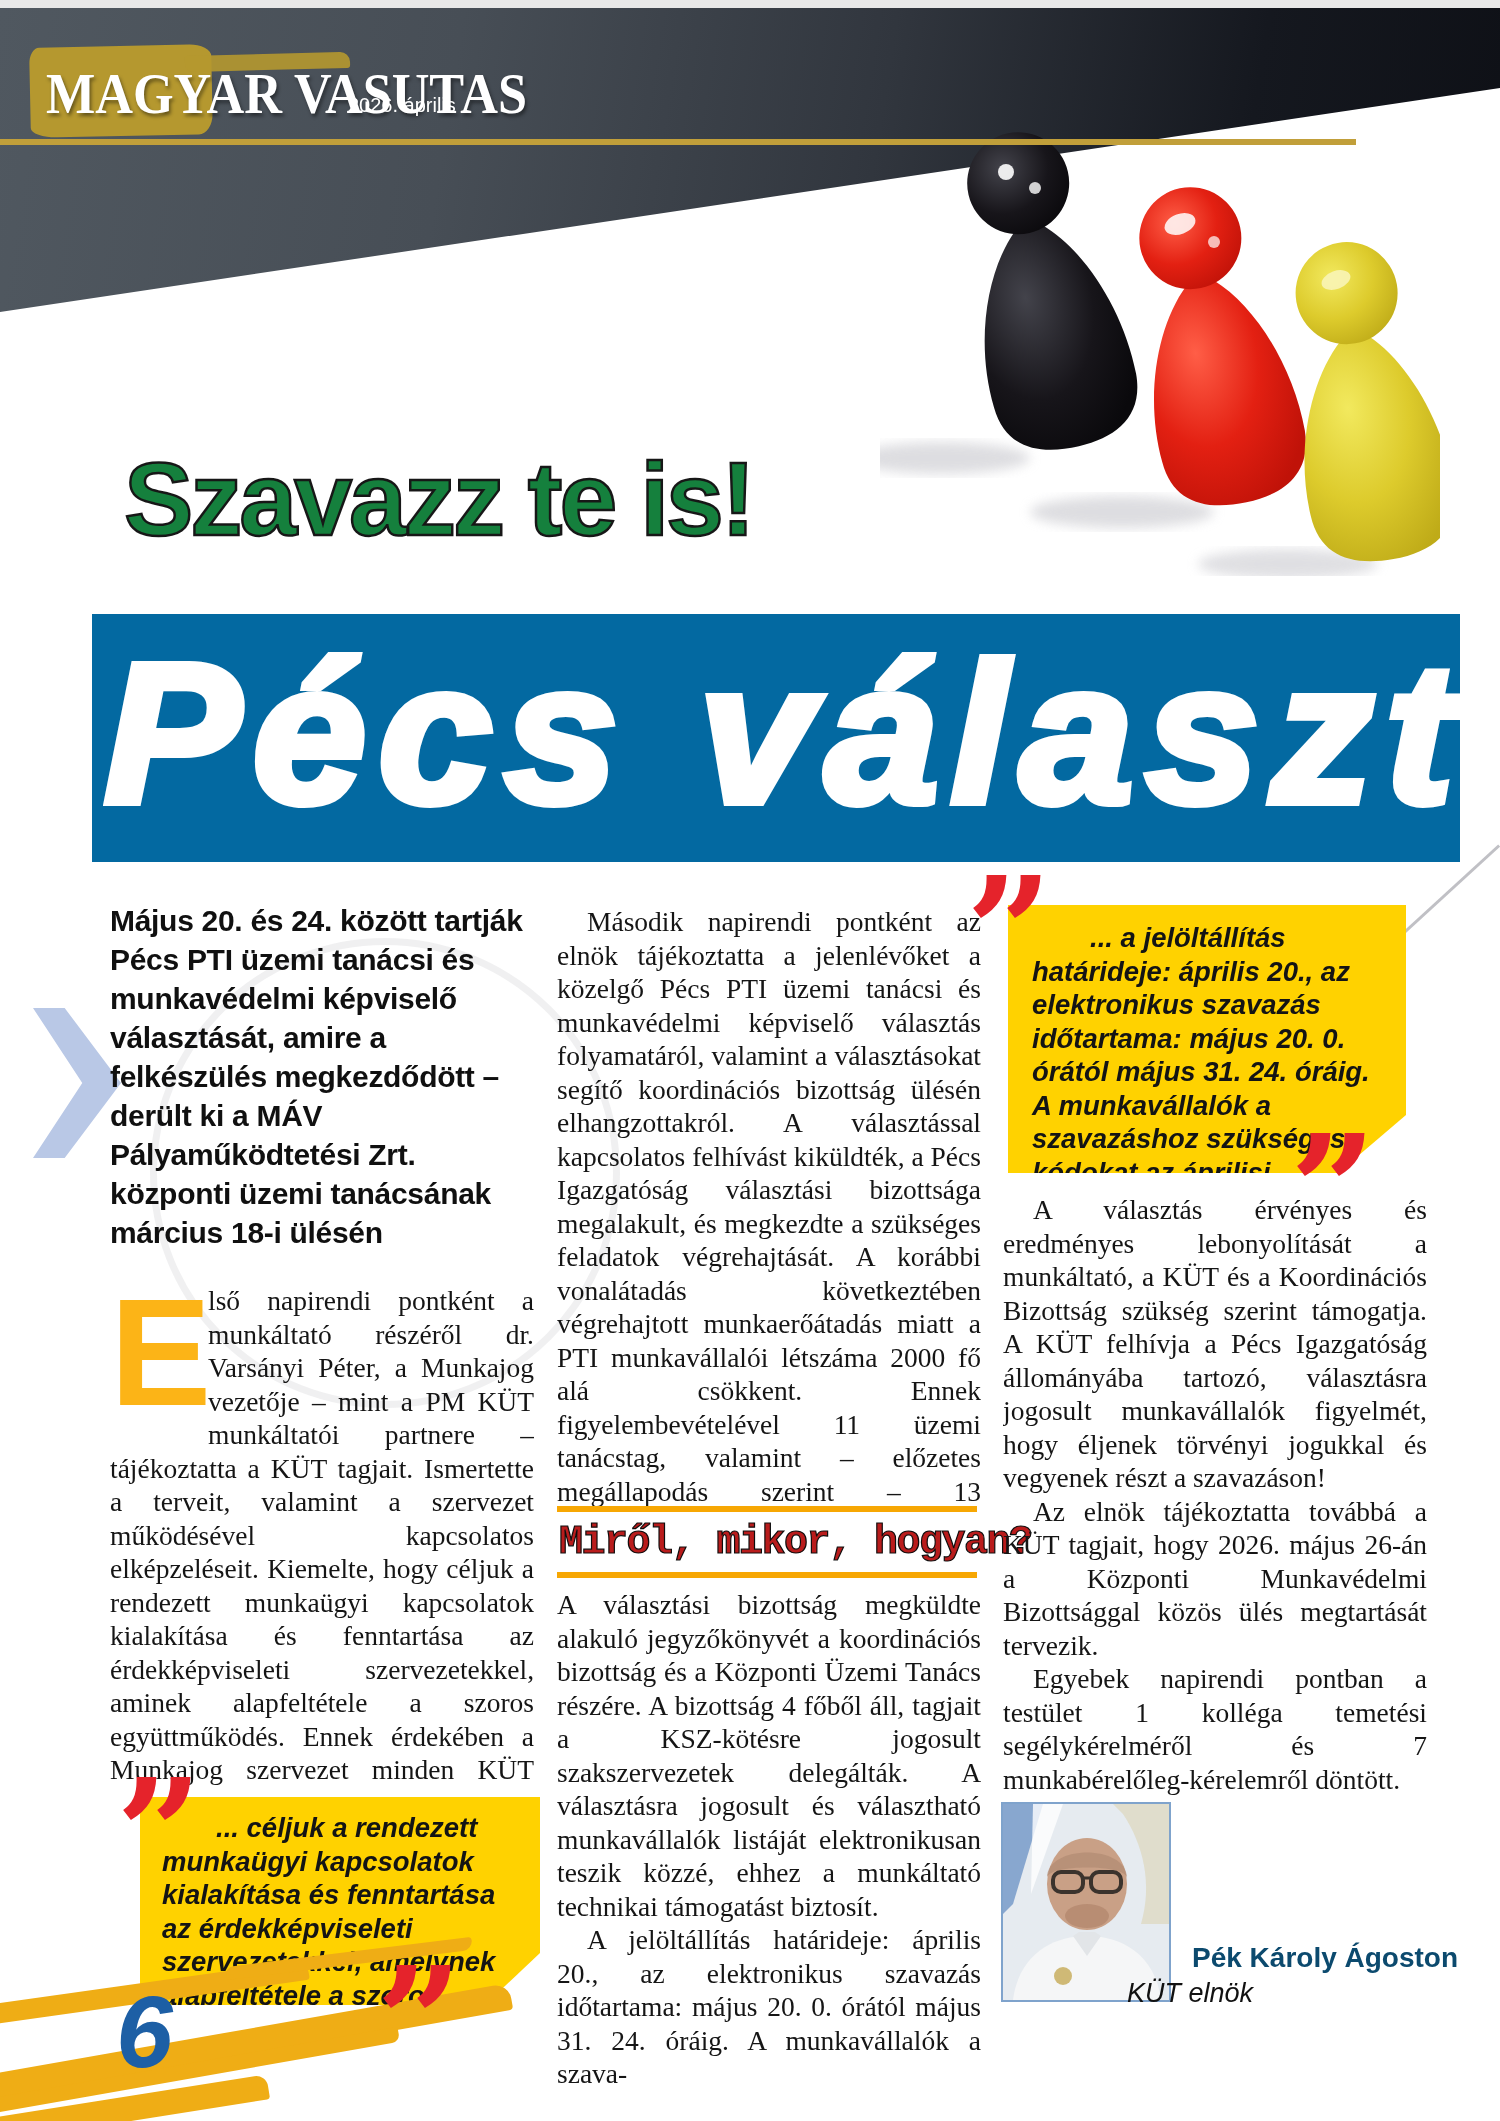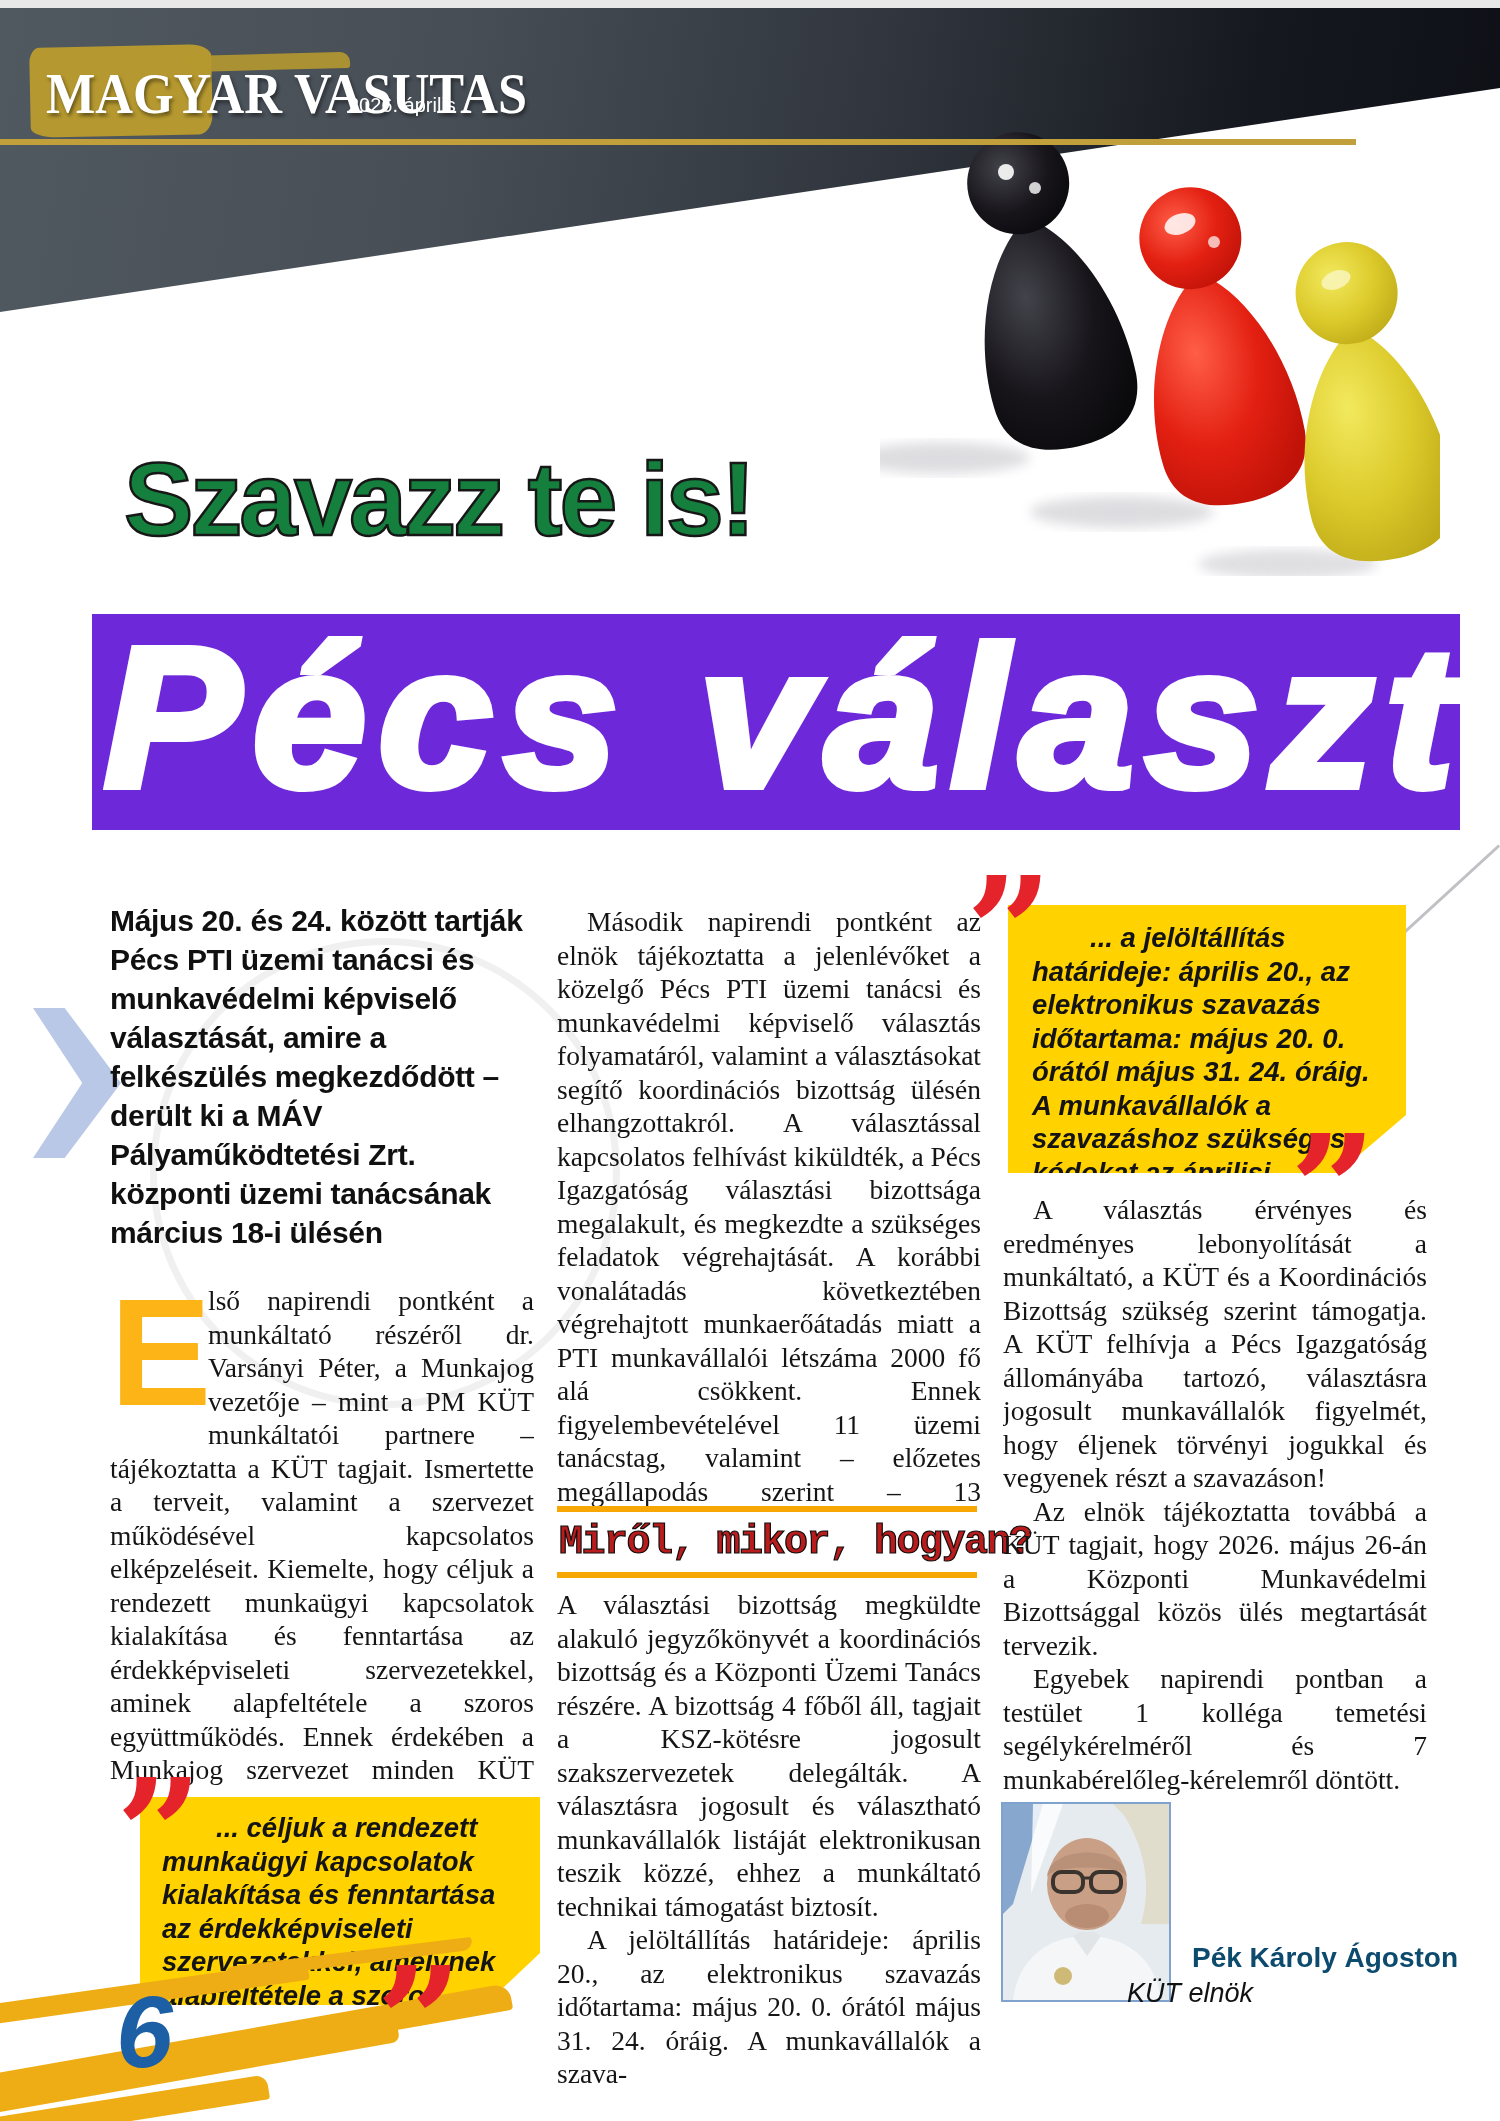--- a/index.html
+++ b/index.html
@@ -46,22 +46,22 @@
     position:absolute; left:150px; top:930px; width:470px; height:470px; border-radius:50%;
     border:7px solid rgba(110,110,120,0.10); z-index:0;
   }
   
   .headline{
     position:absolute; left:124px; top:436px; z-index:2;
     font-family:"Liberation Sans", sans-serif; font-weight:700; font-size:104px; line-height:110px;
     color:#15803d; letter-spacing:-3px; -webkit-text-stroke:2.5px #171717; white-space:nowrap;
   }
   .banner{
-    position:absolute; left:92px; top:606px; width:1368px; height:216px; z-index:2;
-    background:#6d28d9; display:flex; align-items:center; overflow:visible;
+    position:absolute; left:92px; top:606px; width:1368px; height:248px; z-index:2;
+    background:#0369a1; display:flex; align-items:center; overflow:visible;
   }
   .banner-text{
     font-family:"Liberation Sans", sans-serif; font-weight:700; font-style:italic;
     font-size:198px; line-height:200px; color:#ffffff; letter-spacing:12px; white-space:nowrap;
     padding-left:12px; transform:scaleX(1.03); transform-origin:left center;
     -webkit-text-stroke:8px #ffffff; padding-bottom:8px;
   }
   
   .chevron{
     position:absolute; left:33px; top:1000px; width:88px; height:150px; z-index:1;

